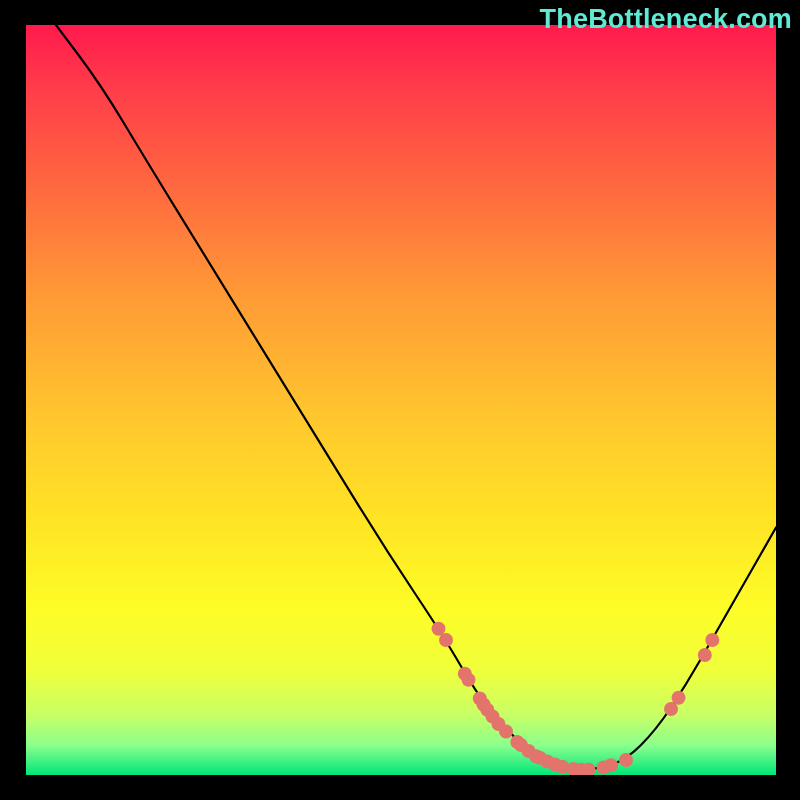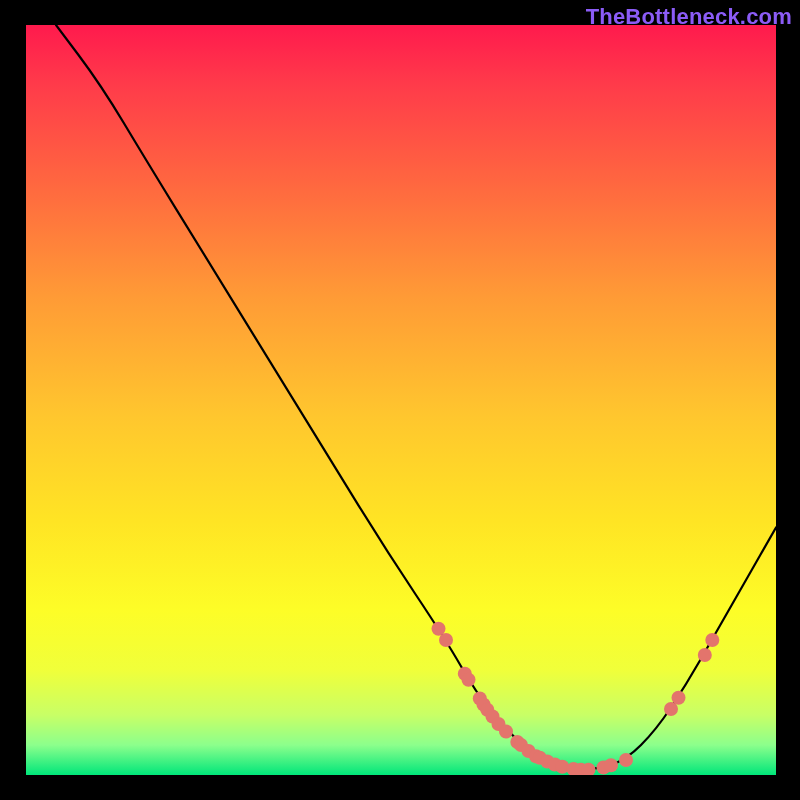--- a/index.html
+++ b/index.html
@@ -27,22 +27,22 @@
       #fdfd27 78%,
       #f0ff3a 86%,
       #c8ff66 92%,
       #8cff8c 96%,
       #00e67a 100%);
   }
   .watermark {
     position: absolute;
     top: 4px;
     right: 8px;
-    color: #8b5cf6;
-    font-size: 22px;
+    color: #5eead4;
+    font-size: 27px;
     font-weight: 600;
     letter-spacing: 0.2px;
     user-select: none;
   }
   svg.curve {
     position: absolute;
     left: 0;
     top: 0;
     width: 750px;
     height: 750px;

